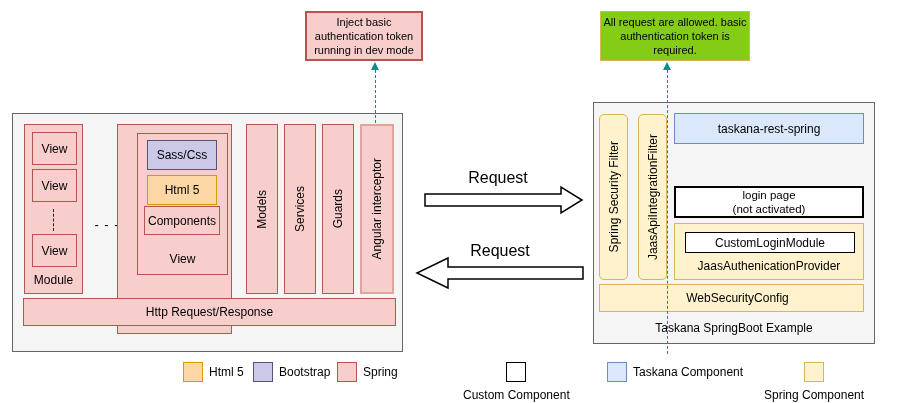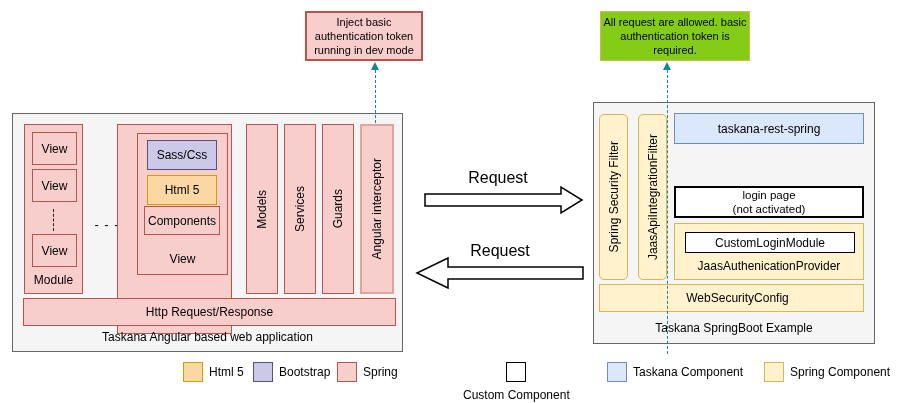--- a/index.html
+++ b/index.html
@@ -77,21 +77,20 @@
     </div>
     <div class="abs ctr pink" style="left:309px; top:10px; width:32px; height:170px;">
       <span class="vtext">Guards</span>
     </div>
     <div class="abs ctr" style="left:347px; top:10px; width:34px; height:170px; background:#f8cecc; border:2px solid #e0a49c;">
       <span class="vtext">Angular interceptor</span>
     </div>
 
     <div class="abs ctr pink" style="left:10px; top:184px; width:373px; height:28px;">Http Request/Response</div>
 
-    <div class="blabel" style="bottom:7px;">Taskana Angular based web application</div>
   </div>
 
   <div class="flow-label" style="left:428px; top:169px;">Request</div>
   <div class="flow-label" style="left:430px; top:242px;">Request</div>
   <svg class="abs" style="left:405px; top:160px;" width="200" height="140" viewBox="0 0 200 140">
     <polygon points="20,34 156,34 156,27 177,40 156,53 156,46 20,46" fill="#ffffff" stroke="#000000" stroke-width="1.5" stroke-linejoin="miter"></polygon>
     <polygon points="178,107 178,119 43,119 43,128 12,113 43,98 43,107" fill="#ffffff" stroke="#000000" stroke-width="1.5" stroke-linejoin="miter"></polygon>
   </svg>
 
   <div class="abs gray" style="left:593px; top:102px; width:282px; height:242px;">
@@ -131,18 +130,18 @@
     <span>Spring</span>
   </div>
   <div class="legend-item" style="left:463px;flex-direction:column;">
     <span class="swatch" style="background:#fff; border:1.5px solid #000;"></span>
     <span>Custom Component</span>
   </div>
   <div class="legend-item" style="left:607px;">
     <span class="swatch blue"></span>
     <span>Taskana Component</span>
   </div>
-  <div class="legend-item" style="left:764px;">
+  <div class="legend-item" style="left:764px;flex-direction:column;">
     <span class="swatch yellow"></span>
     <span>Spring Component</span>
   </div>
 
 </div>
 
 </body></html>

